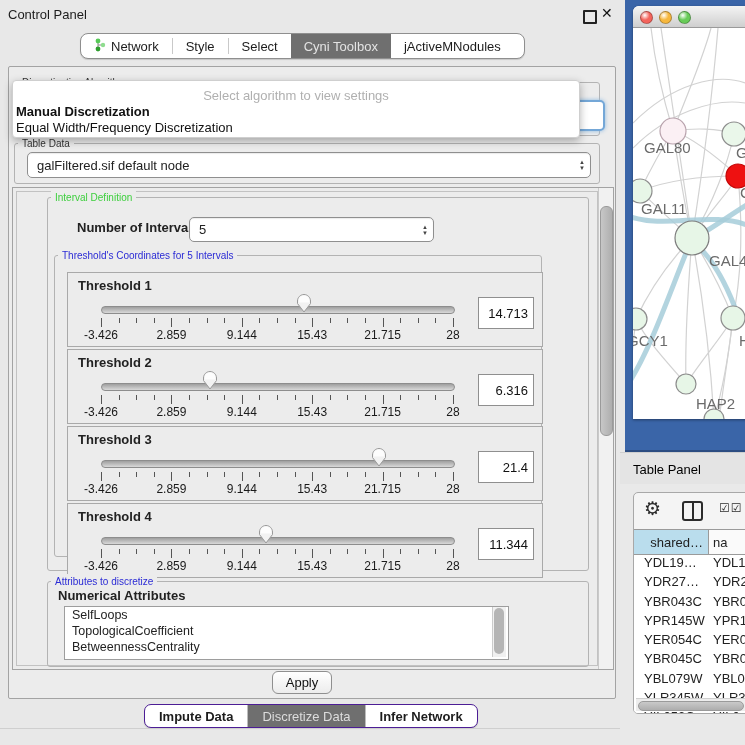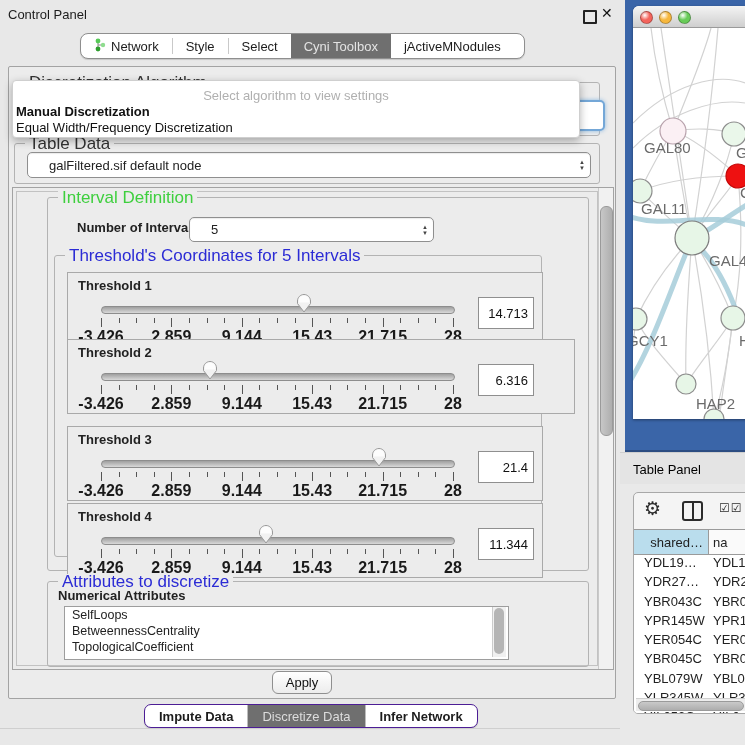--- a/index.html
+++ b/index.html
@@ -12,45 +12,45 @@
   .float-btn{left:583px;top:10px;width:10px;height:10px;border:2px solid #222;border-radius:1px;background:transparent;}
   .close-btn{left:601px;top:5px;font-size:14px;font-weight:900;color:#111;}
   
   .tabbar{left:80px;top:33px;width:443px;height:24px;background:#fff;border:1px solid #8f8f8f;border-radius:8px;display:flex;overflow:hidden;box-shadow:0 1px 1px rgba(0,0,0,.15);}
   .tabbar .tab{display:flex;align-items:center;justify-content:center;gap:5px;font-size:13px;padding:0 13px;color:#1c1c1c;white-space:nowrap;}
   .tabbar .tab.sel{background:#6f6f6f;color:#e3e3e3;}
   .tabbar .sep{width:1px;background:#c9c9c9;margin:4px 0;}
   
   .outer{left:8px;top:66px;width:606px;height:631px;background:#ececec;border:1px solid #a3a3a3;border-radius:2px;}
   .group{position:absolute;border:1px solid #b3b3b3;border-radius:3px;}
-  .legend{position:absolute;top:-8px;left:10px;background:#ececec;padding:0 4px;font-size:17px;line-height:15px;white-space:nowrap;}
+  .legend{position:absolute;top:-8px;left:3px;background:#ececec;padding:0 4px;font-size:10px;line-height:15px;white-space:nowrap;}
   .legend.green{color:#3ecf3e;}
   .legend.blue{color:#2b2bd5;}
   .legend.dark{color:#333;}
   
   .combo{position:absolute;background:#fff;border:1px solid #8f8f8f;border-radius:5px;font-size:13px;display:flex;align-items:center;box-shadow:inset 0 1px 1px rgba(0,0,0,.08);}
-  .combo .txt{flex:1;padding:0 9px;overflow:hidden;white-space:nowrap;margin-left:12px;}
+  .combo .txt{flex:1;padding:0 9px;overflow:hidden;white-space:nowrap;}
   .combo .spin{width:16px;text-align:center;color:#444;font-size:6px;line-height:6px;}
   
   .popup{left:12px;top:80px;width:566px;height:56px;background:#fff;border:1px solid #cfcfcf;border-radius:4px;box-shadow:0 3px 8px rgba(0,0,0,.3);z-index:5;}
   .popup .ph{position:absolute;top:7px;left:0;width:100%;text-align:center;color:#b0b0b0;font-size:13px;}
   .popup .opt{position:absolute;left:3px;font-size:13px;color:#111;white-space:nowrap;}
   .popup .opt.b{font-weight:bold;text-align:right;}
   .focus-stub{left:568px;top:100px;width:33px;height:27px;background:#fff;border:2px solid #74a7d7;border-radius:5px;box-shadow:0 0 4px #8cb8e0;z-index:1;}
   
   .scrollpane{left:12px;top:187px;width:600px;height:481px;background:#ececec;border:1px solid #a3a3a3;}
   .inner-line{left:3px;top:3px;width:580px;height:473px;border:1px solid #c2c2c2;position:absolute;}
   .vsb-track{position:absolute;right:0;top:0;width:14px;height:100%;background:#f1f1f1;border-left:1px solid #c9c9c9;}
   .vsb-thumb{position:absolute;left:1px;width:11px;border-radius:6px;background:linear-gradient(90deg,#c7c7c7,#aeaeae);border:1px solid #9a9a9a;}
   
   .th-box{position:absolute;left:12px;width:474px;height:73px;border:1px solid #a9a9a9;background:#ececec;}
   .th-label{position:absolute;left:10px;top:5px;font-size:13px;font-weight:bold;}
   .track{position:absolute;height:6px;border-radius:4px;background:linear-gradient(#9f9f9f,#d9d9d9);border:1px solid #8d8d8d;}
   .tick{position:absolute;width:1px;background:#555;}
-  .tick-lbl{position:absolute;transform:translateX(-50%);font-size:16px;font-weight:bold;color:#1a1a1a;white-space:nowrap;}
+  .tick-lbl{position:absolute;transform:translateX(-50%);font-size:12px;font-weight:normal;color:#1a1a1a;white-space:nowrap;}
   .th-value{position:absolute;left:410px;top:24px;width:44px;height:30px;background:#fff;border:1px solid #8f8f8f;font-size:13px;text-align:right;padding:0 5px;font-family:inherit;color:#111;}
   .thumb{position:absolute;top:21px;}
   
   .listbox{position:absolute;background:#fff;border:1px solid #9d9d9d;font-size:12.5px;overflow:hidden;}
   .listbox .it{padding:1px 0 1px 7px;white-space:nowrap;}
   
   .btn{position:absolute;background:linear-gradient(#ffffff,#ececec);border:1px solid #8f8f8f;border-radius:6px;font-size:13px;color:#111;display:flex;align-items:center;justify-content:center;}
   
   .btabs{left:144px;top:704px;height:22px;display:flex;border:1px solid #4c1d95;border-radius:7px;overflow:hidden;background:#fff;box-shadow:0 1px 1px rgba(0,0,0,.15);}
   .btabs .tab{display:flex;align-items:center;padding:0 14px;font-size:13px;font-weight:bold;color:#1c1c1c;border-left:1px solid #bdbdbd;}
@@ -187,21 +187,21 @@
               <div class="tick-lbl" style="left: 173.8px; top: 55px;">9.144</div>
               <div class="tick-lbl" style="left: 244.2px; top: 55px;">15.43</div>
               <div class="tick-lbl" style="left: 314.6px; top: 55px;">21.715</div>
               <div class="tick-lbl" style="left: 385px; top: 55px;">28</div>
               <div class="thumb" style="left: 228.173px;"><svg width="16" height="19" viewBox="0 0 16 19">
                   <path d="M8,0.5 C11.6,0.5 14.5,3.4 14.5,7 L14.5,9.5 L8,18 L1.5,9.5 L1.5,7 C1.5,3.4 4.4,0.5 8,0.5 Z" fill="#f2f2f2" stroke="#9a9a9a"></path>
                   <path d="M8,1.6 C11,1.6 13.4,4 13.4,7 L13.4,8.6 L2.6,8.6 L2.6,7 C2.6,4 5,1.6 8,1.6 Z" fill="#ffffff" opacity="0.8"></path>
                 </svg></div>
               <input class="th-value" value="14.713" readonly="" style="">
             </div>
-            <div class="th-box" style="top: 83px; padding-left: 32px;">
+            <div class="th-box" style="top: 93px;">
               <div class="th-label">Threshold 2</div>
               <div class="track" style="left: 33px; top: 33px; width: 352px;"></div>
               <div class="tick" style="left: 33px; top: 45px; height: 9px;"></div>
               <div class="tick" style="left: 50.6px; top: 45px; height: 5px;"></div>
               <div class="tick" style="left: 68.2px; top: 45px; height: 5px;"></div>
               <div class="tick" style="left: 85.8px; top: 45px; height: 5px;"></div>
               <div class="tick" style="left: 103.4px; top: 45px; height: 9px;"></div>
               <div class="tick" style="left: 121px; top: 45px; height: 5px;"></div>
               <div class="tick" style="left: 138.6px; top: 45px; height: 5px;"></div>
               <div class="tick" style="left: 156.2px; top: 45px; height: 5px;"></div>
@@ -304,22 +304,22 @@
             </div>
           </div>
       </div>
     </div>
 
     <div class="group" style="left:34px;top:393px;width:540px;height:84px;">
       <span class="legend blue">Attributes to discretize</span>
       <span class="abs" style="left:10px;top:6px;font-size:13px;font-weight:bold;">Numerical Attributes</span>
       <div class="listbox" style="left:16px;top:24px;width:443px;height:52px;" id="attrList">
           <div class="it">SelfLoops</div>
+          <div class="it">TopologicalCoefficient</div>
           <div class="it">BetweennessCentrality</div>
-          <div class="it">TopologicalCoefficient</div>
         </div>
       <div class="abs" style="left:444px;top:25px;width:13px;height:50px;background:#f1f1f1;border-left:1px solid #ccc;">
         <div style="position:absolute;left:1px;top:1px;width:10px;height:46px;border-radius:5px;background:#b5b5b5;"></div>
       </div>
     </div>
   </div>
 
   <div class="btn" style="left:272px;top:671px;width:58px;height:21px;">Apply</div>
 
   <div class="abs btabs" id="bottomTabs">

